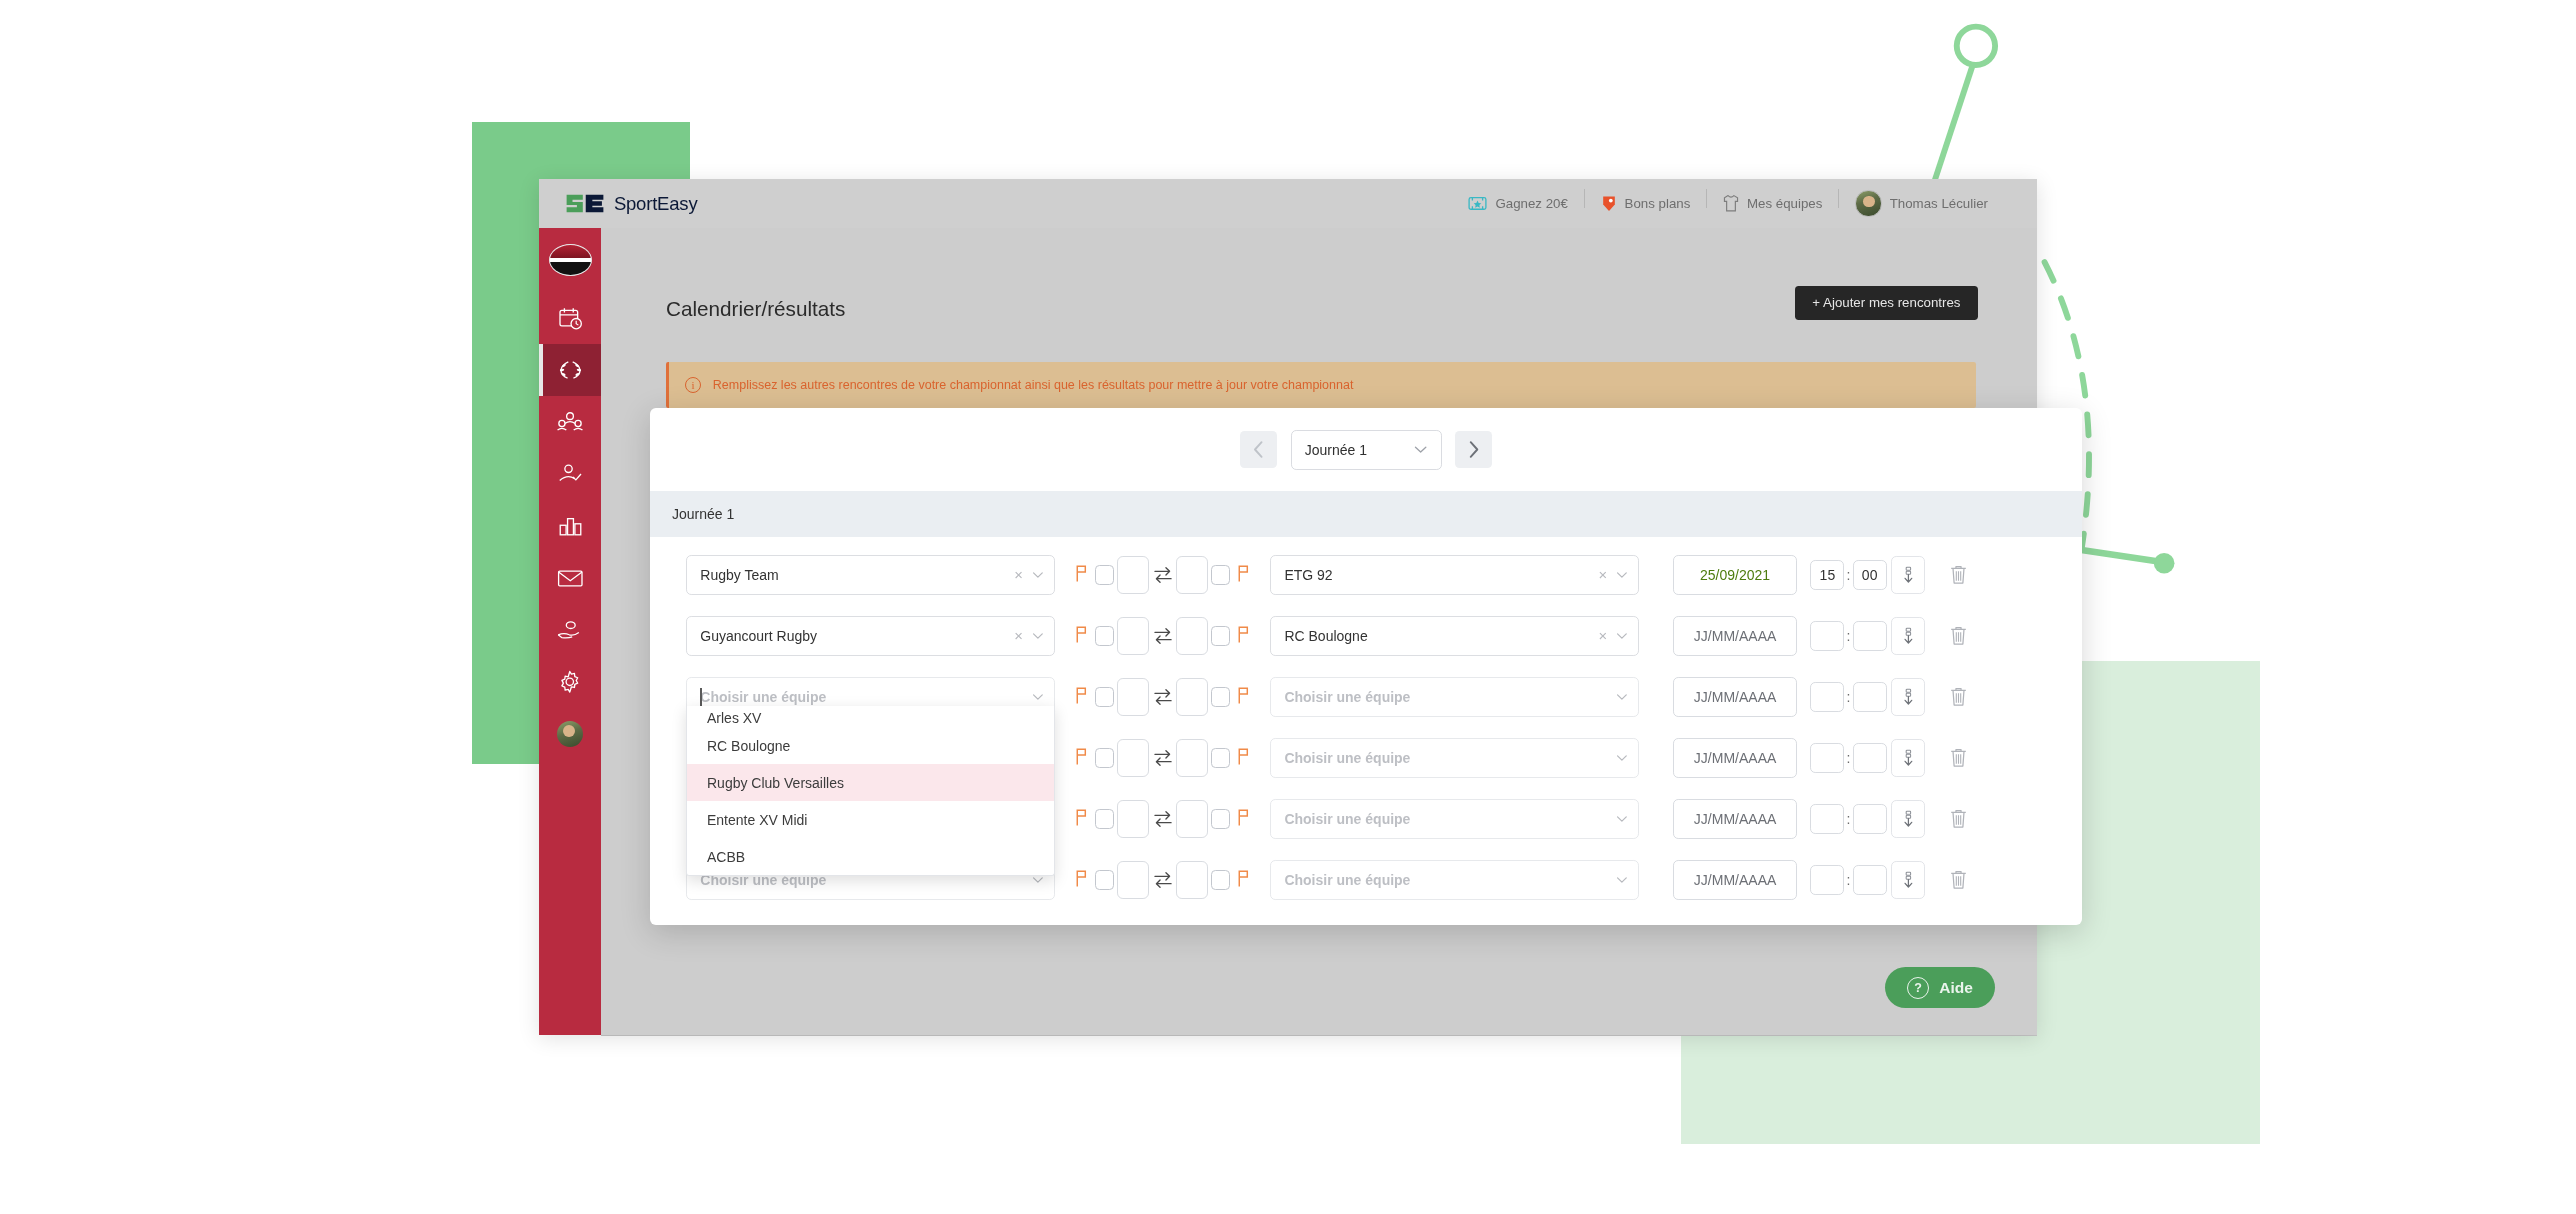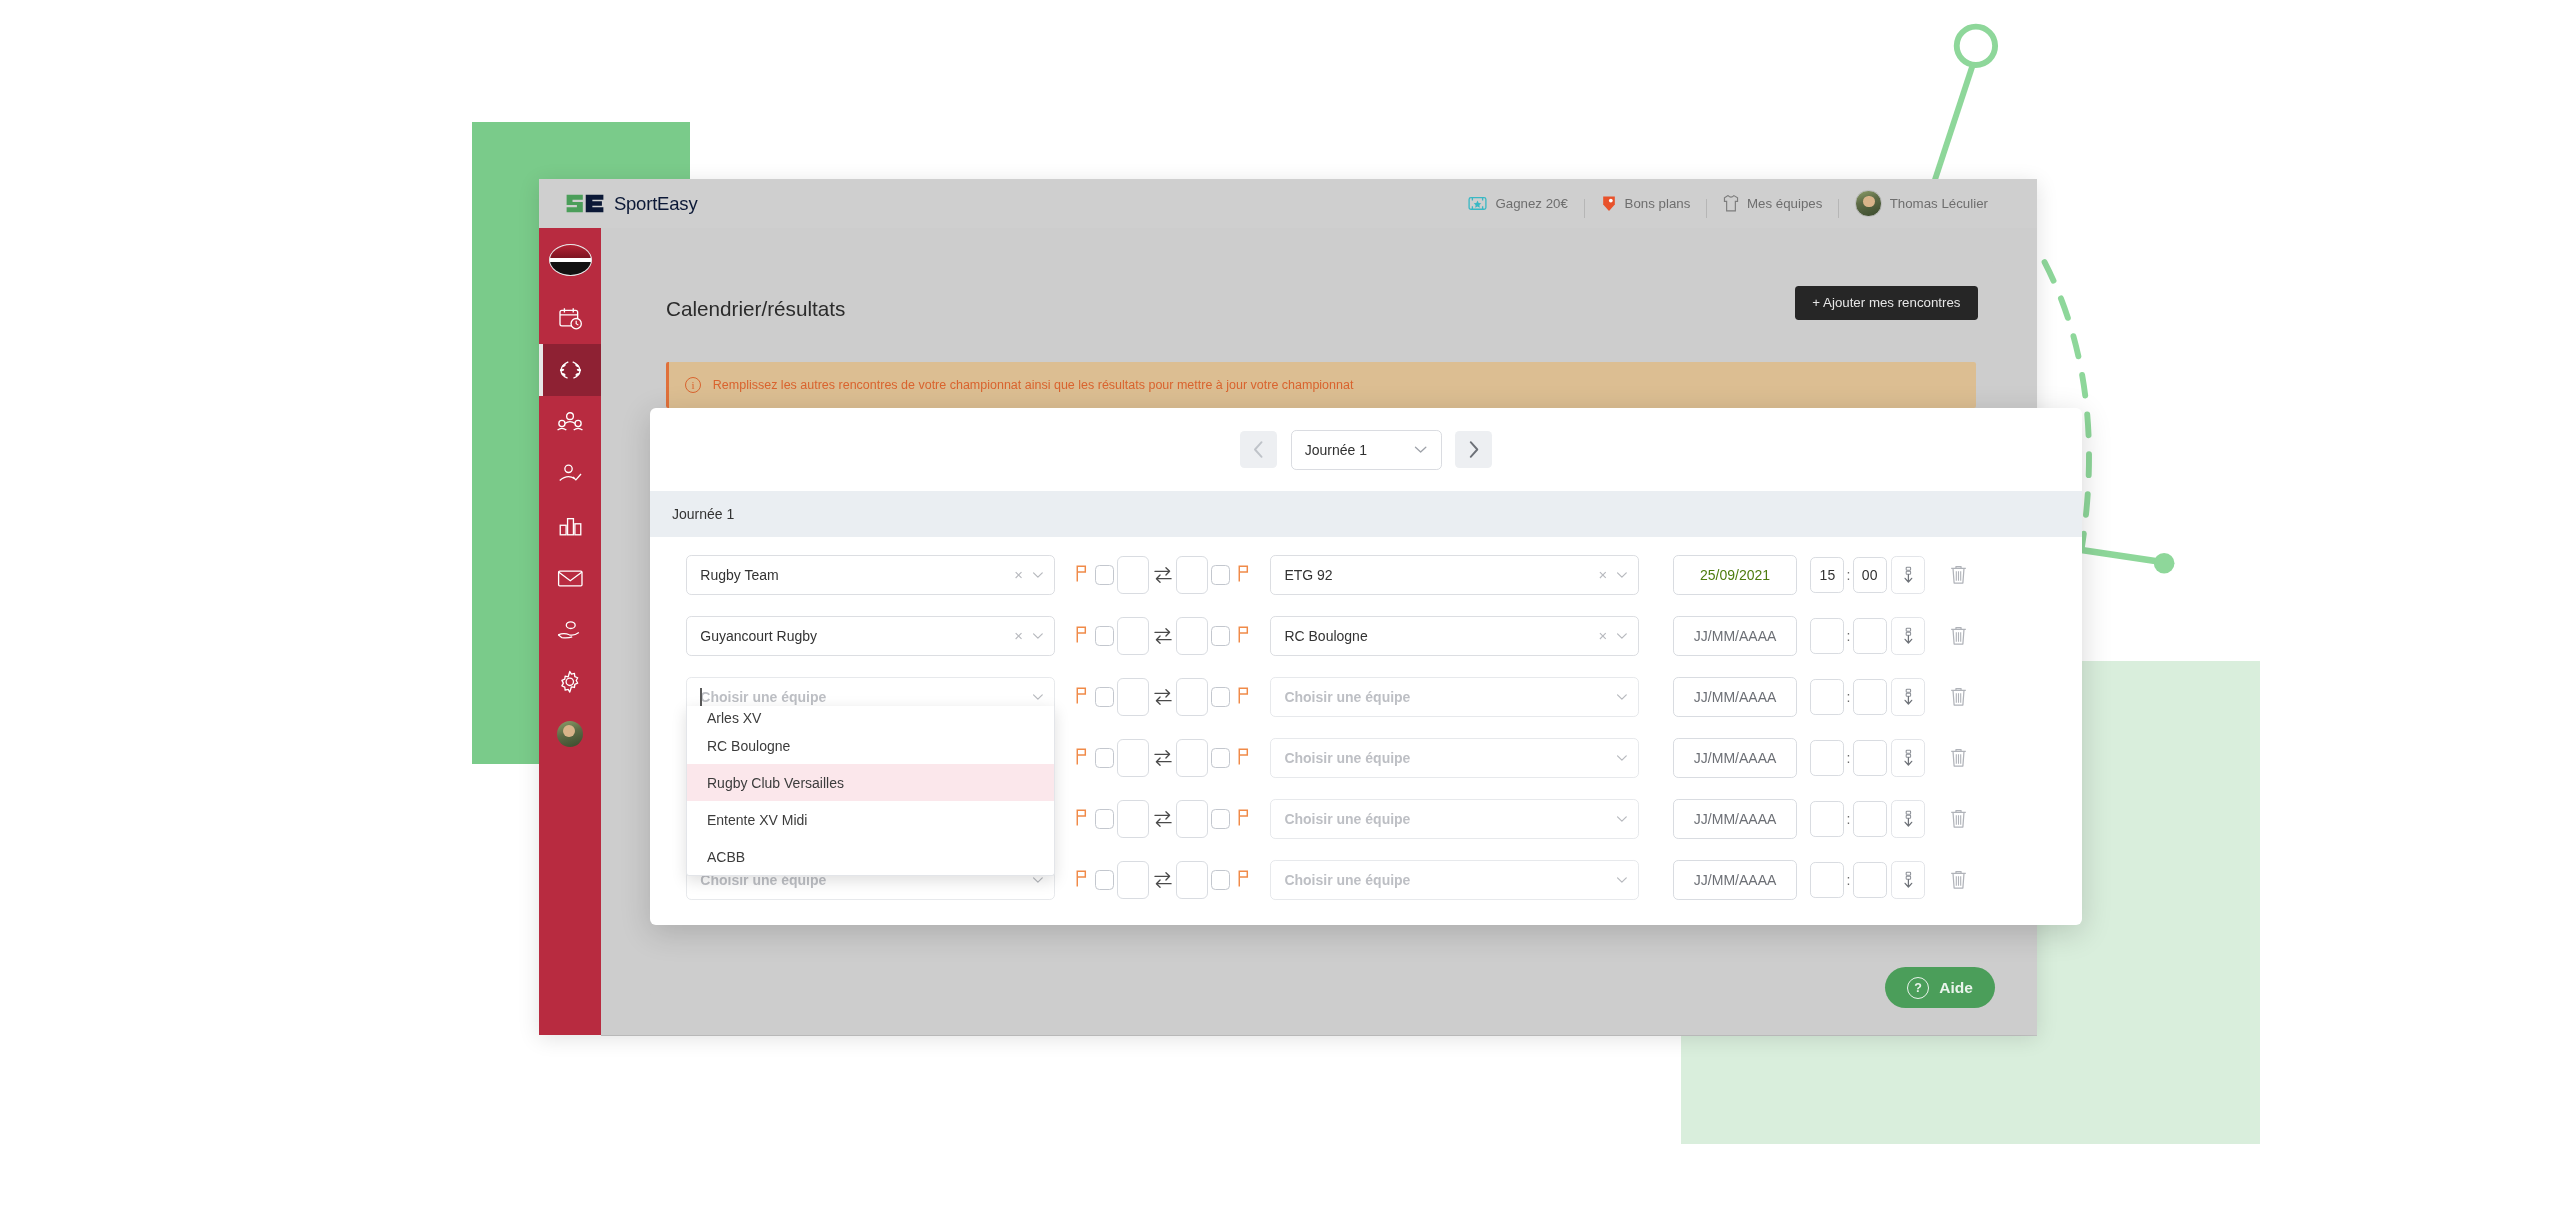--- a/index.html
+++ b/index.html
@@ -40,21 +40,21 @@
     z-index: 6;
   }
   .brand { display: flex; align-items: center; margin-left: 26px; gap: 8.9px; }
   .brand-logo {
     width: 40px; height: 25px;
     display: flex;
   }
   .brand-name {
     font-size: 18.5px; color: #0B1836; font-weight: 400; letter-spacing: -0.2px;
   }
-  .topnav { margin-left: auto; display: flex; align-items: flex-end; margin-right: 33px; }
+  .topnav { margin-left: auto; display: flex; align-items: flex-start; margin-right: 33px; }
   .topnav-item {
     display: flex; align-items: center; gap: 8px;
     padding: 0 16px; color: #6E6E6E; font-size: 13.3px;
     height: 29.5px; cursor: pointer;
   }
   .topnav-sep { width: 0.7px; height: 19px; background: #B6B6B6; }
   .avatar-img {
     width: 26.6px; height: 26.6px; border-radius: 50%;
     background: linear-gradient(160deg,#8ea06a 0%,#5d6b46 40%,#3a4a2c 100%);
     border: 0.7px solid #bbb; flex: none;
@@ -213,21 +213,21 @@
   .swap { margin: 0 1.5px; display:flex; align-items:center; }
   .date-in {
     width: 124px; height: 40px;
     border: 0.7px solid #D9DCE1; border-radius: 5.2px;
     background: #fff; display: flex; align-items: center; justify-content: center;
     font-size: 14px; color: #4d7c0f; margin-left: 34px;
   }
   .date-in.ph { color: #6C6F75; }
   .time-wrap { display: flex; align-items: center; margin-left: 13.3px; }
   .time-in {
-    width: 34px; height: 36px; border: 0.7px solid #D9DCE1; border-radius: 5.2px;
+    width: 34px; height: 30px; border: 0.7px solid #D9DCE1; border-radius: 5.2px;
     background: #fff; display: flex; align-items: center; justify-content: center;
     font-size: 14px; color: #333;
   }
   .time-colon { color: #6b6b6b; font-size: 14px; padding: 0 2.2px; }
   .imp-btn {
     width: 34px; height: 38px; border: 0.7px solid #E3E5E9; border-radius: 5.2px;
     background: #fff; display: flex; align-items: center; justify-content: center;
     margin-left: 4.4px; cursor: pointer;
   }
   .trash-btn {

